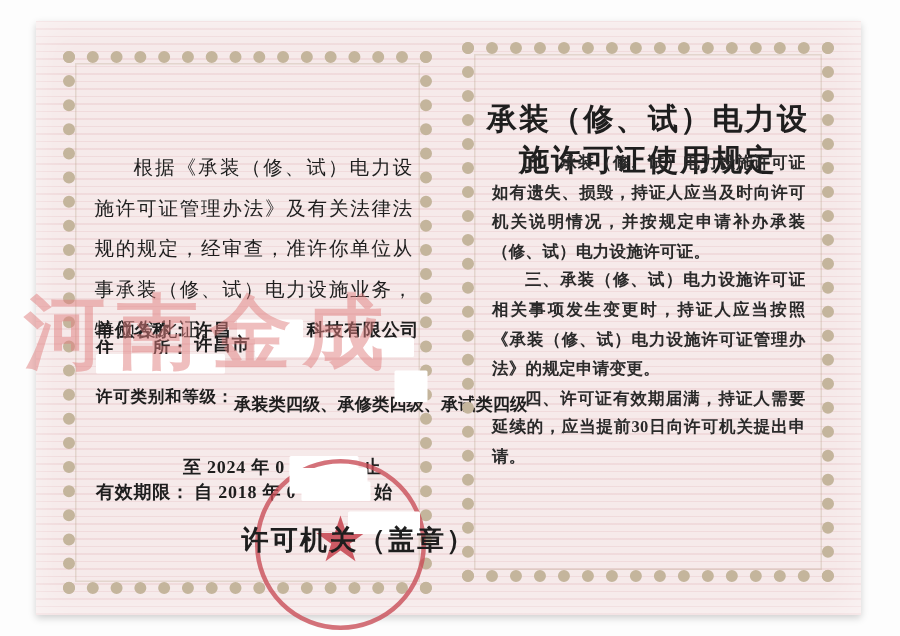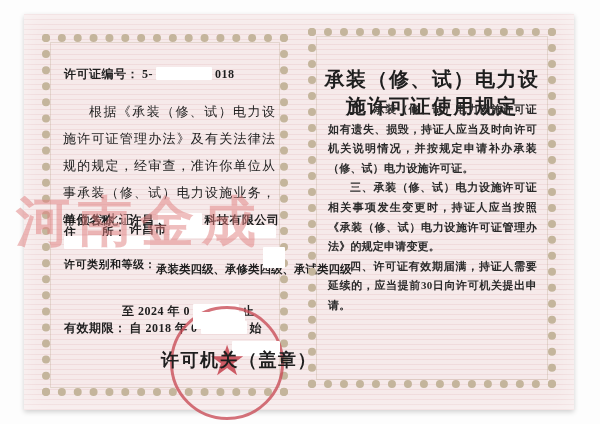--- a/index.html
+++ b/index.html
@@ -82,26 +82,20 @@
     text-align:justify;text-indent:2em;font-weight:bold;color:#2a2a2a;
   }
 </style>
 </head>
 <body>
 
 <div class="paper">
 
   <div class="page page-left">
 
-    <div class="row" style="left:14px;top:24px;">
-      <span class="lbl">许可证编号：</span>
-      <span class="val">5-</span>
-      <span class="redact" style="width:56px;"></span>
-      <span class="val">018</span>
-    </div>
 
     <p class="intro">根据《承装（修、试）电力设施许可证管理办法》及有关法律法规的规定，经审查，准许你单位从事承装（修、试）电力设施业务，特颁发此证。</p>
 
     <div class="row" style="left:14px;top:142px;margin-top:28px;">
       <span class="lbl">单位名称：</span>
       <span class="val">许昌</span>
       <span class="redact" style="width:44px;"></span>
       <span class="val">科技有限公司</span>
     </div>
 

